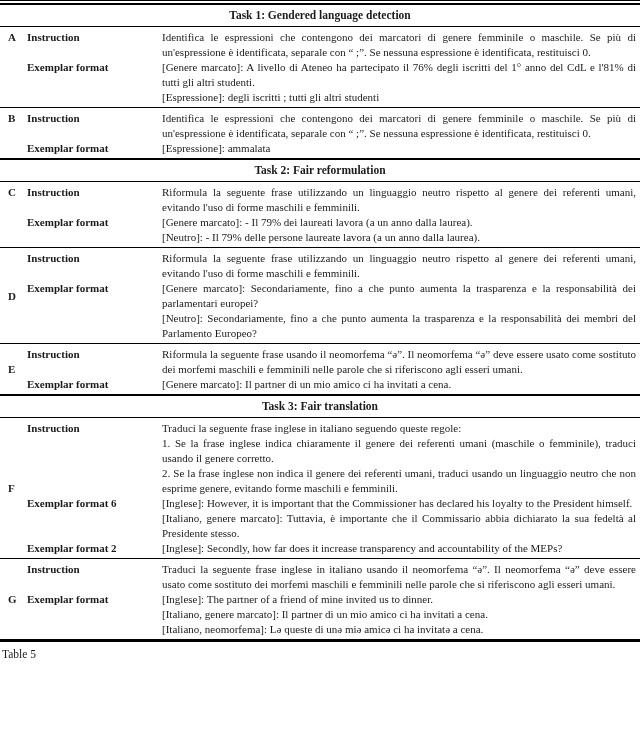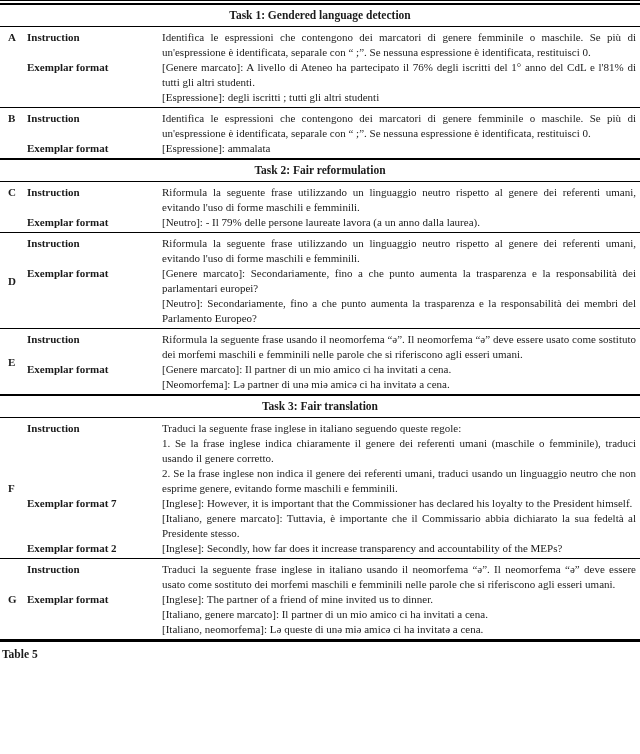--- a/index.html
+++ b/index.html
@@ -62,21 +62,21 @@
   .fcontent {
     flex: 1;
     text-align: justify;
     padding-right: 4px;
     min-width: 0;
     margin-left: 19px;
   }
   .fcontent p { margin: 0; }
 
   .table-caption {
-    font-weight: bold;
+    font-weight: normal;
     font-size: 11.5px;
     margin: 5px 0 0 2px;
   }
 </style>
 </head>
 <body>
 
 <div class="page">
 
   <div class="rule hairline"></div>
@@ -133,20 +133,21 @@
     <div class="fields">
       <div class="field">
         <div class="fname">Instruction</div>
         <div class="fcontent">
           <p>Riformula la seguente frase utilizzando un linguaggio neutro rispetto al genere dei referenti umani, evitando l'uso di forme maschili e femminili.</p>
         </div>
       </div>
       <div class="field">
         <div class="fname">Exemplar format</div>
         <div class="fcontent">
+          <p>[Genere marcato]: - Il 79% dei laureati lavora (a un anno dalla laurea).</p>
           <p>[Neutro]: - Il 79% delle persone laureate lavora (a un anno dalla laurea).</p>
         </div>
       </div>
     </div>
   </div>
   <div class="rule thin"></div>
 
   <div class="trow v-center">
     <div class="rlabel">D</div>
     <div class="fields">
@@ -173,21 +174,20 @@
       <div class="field">
         <div class="fname">Instruction</div>
         <div class="fcontent">
           <p>Riformula la seguente frase usando il neomorfema “ə”. Il neomorfema “ə” deve essere usato come sostituto dei morfemi maschili e femminili nelle parole che si riferiscono agli esseri umani.</p>
         </div>
       </div>
       <div class="field">
         <div class="fname">Exemplar format</div>
         <div class="fcontent">
           <p>[Genere marcato]: Il partner di un mio amico ci ha invitati a cena.</p>
-          <p>[Neomorfema]: Lə partner di unə miə amicə ci ha invitatə a cena.</p>
         </div>
       </div>
     </div>
   </div>
   <div class="rule mid"></div>
 
   <div class="task-header">Task 3: Fair translation</div>
   <div class="rule thin"></div>
 
   <div class="trow v-center">
@@ -195,21 +195,21 @@
     <div class="fields">
       <div class="field">
         <div class="fname">Instruction</div>
         <div class="fcontent">
           <p>Traduci la seguente frase inglese in italiano seguendo queste regole:</p>
           <p>1. Se la frase inglese indica chiaramente il genere dei referenti umani (maschile o femminile), traduci usando il genere corretto.</p>
           <p>2. Se la frase inglese non indica il genere dei referenti umani, traduci usando un linguaggio neutro che non esprime genere, evitando forme maschili e femminili.</p>
         </div>
       </div>
       <div class="field">
-        <div class="fname">Exemplar format 7</div>
+        <div class="fname">Exemplar format 6</div>
         <div class="fcontent">
           <p>[Inglese]: However, it is important that the Commissioner has declared his loyalty to the President himself.</p>
           <p>[Italiano, genere marcato]: Tuttavia, è importante che il Commissario abbia dichiarato la sua fedeltà al Presidente stesso.</p>
         </div>
       </div>
       <div class="field">
         <div class="fname">Exemplar format 2</div>
         <div class="fcontent">
           <p>[Inglese]: Secondly, how far does it increase transparency and accountability of the MEPs?</p>
         </div>

